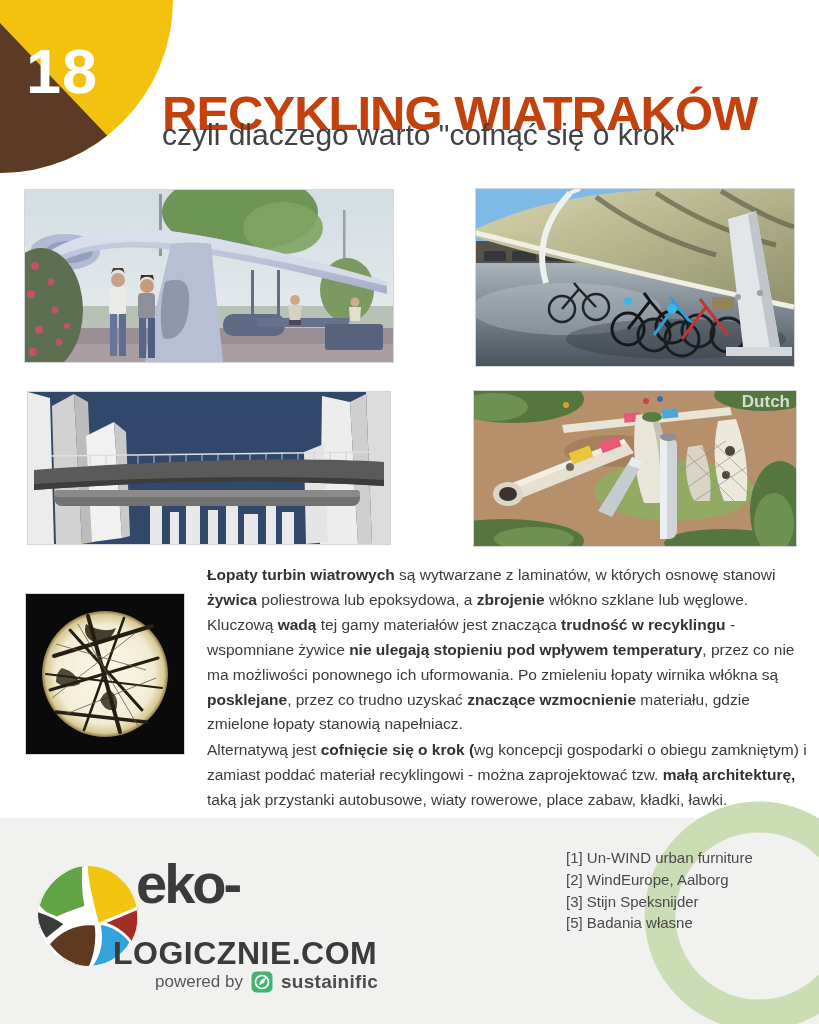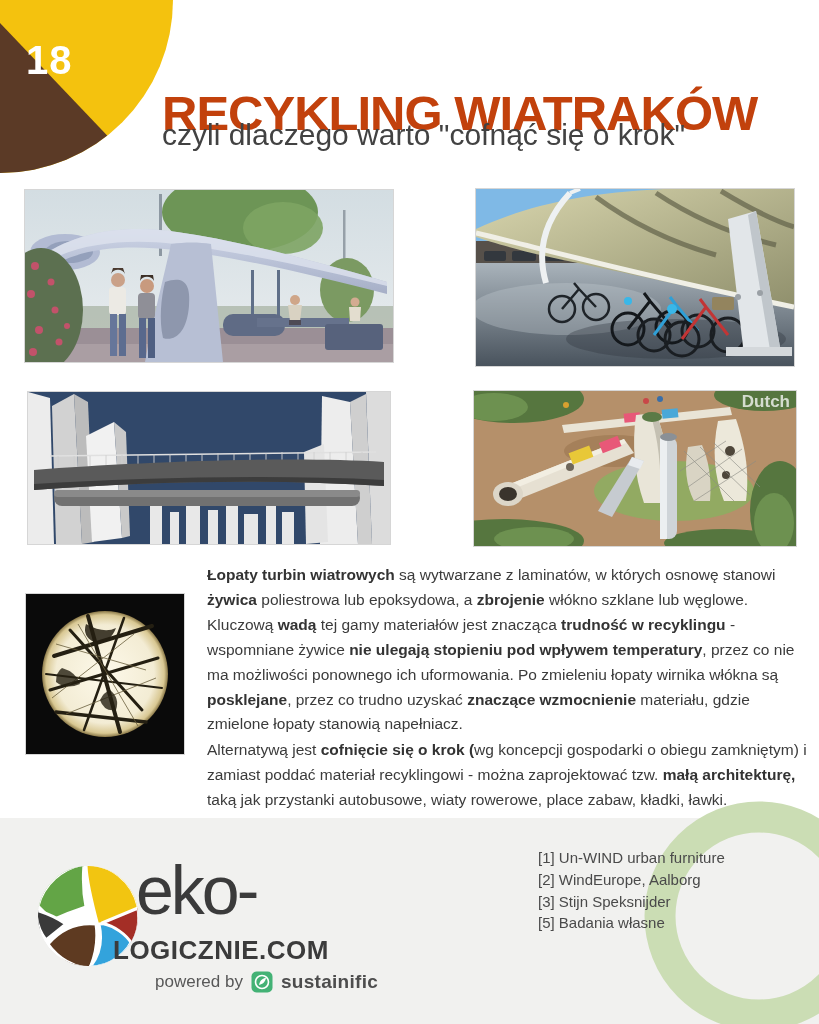--- a/index.html
+++ b/index.html
@@ -5,21 +5,21 @@
   html,body{margin:0;padding:0;}
   body{
     width:819px;height:1024px;position:relative;overflow:hidden;
     background:#ffffff;font-family:"Liberation Sans",sans-serif;color:#3c3c3c;
   }
   .abs{position:absolute;}
   
   #corner-decor{left:0;top:0;z-index:1;}
   #page-number{
     left:26px;top:40px;z-index:2;color:#ffffff;
-    font-size:40px;font-weight:800;line-height:1;letter-spacing:1px;
+    font-size:63px;font-weight:800;line-height:1;letter-spacing:1px;
   }
   #main-title{
     left:162px;top:56px;z-index:2;color:#c2410c;
     font-size:49px;font-weight:800;line-height:1;letter-spacing:-1px;white-space:nowrap;
   }
   #subtitle{
     left:162px;top:118px;z-index:2;color:#424242;
     font-size:30px;font-weight:400;line-height:1.15;white-space:nowrap;
   }
   
@@ -36,33 +36,33 @@
     margin:0;font-size:15.5px;line-height:24.9px;color:#3b3b3b;
   }
   #article p + p{margin-top:1px;}
   #article b{font-weight:700;color:#333;}
   
   #footer{left:0;top:818px;width:819px;height:206px;background:#f1f1ef;z-index:0;}
   #ring-decor{left:560px;top:770px;z-index:1;pointer-events:none;}
   #logo-mark{left:38px;top:866px;z-index:2;}
   #logo-word1{
     left:136px;top:856px;z-index:2;color:#3b3b3b;
-    font-size:68px;font-weight:400;letter-spacing:-3px;line-height:1;
+    font-size:56px;font-weight:700;letter-spacing:-3px;line-height:1;
   }
   #logo-word2{
     left:113px;top:937px;z-index:2;color:#3b3b3b;
-    font-size:26px;font-weight:800;letter-spacing:0.5px;line-height:1;white-space:nowrap;
+    font-size:32px;font-weight:800;letter-spacing:0.5px;line-height:1;white-space:nowrap;
   }
   #powered-row{
     left:155px;top:971px;z-index:2;display:flex;align-items:center;gap:8px;
   }
   #powered-label{font-size:17px;color:#585858;}
   #partner-name{font-size:19px;font-weight:700;color:#4d4d4d;letter-spacing:0.3px;text-align:center;}
   #references{
-    left:538px;top:847px;z-index:2;font-size:15px;line-height:21.8px;color:#4a4a4a;
+    left:566px;top:847px;z-index:2;font-size:15px;line-height:21.8px;color:#4a4a4a;
   }
 </style>
 </head>
 <body>
 
 <svg id="corner-decor" class="abs" width="180" height="180" viewBox="0 0 180 180">
   <defs>
     <clipPath id="quarterClip">
         <path d="M0,0 H173 A173,173 0 0 1 0,173 Z"></path>
       </clipPath>

